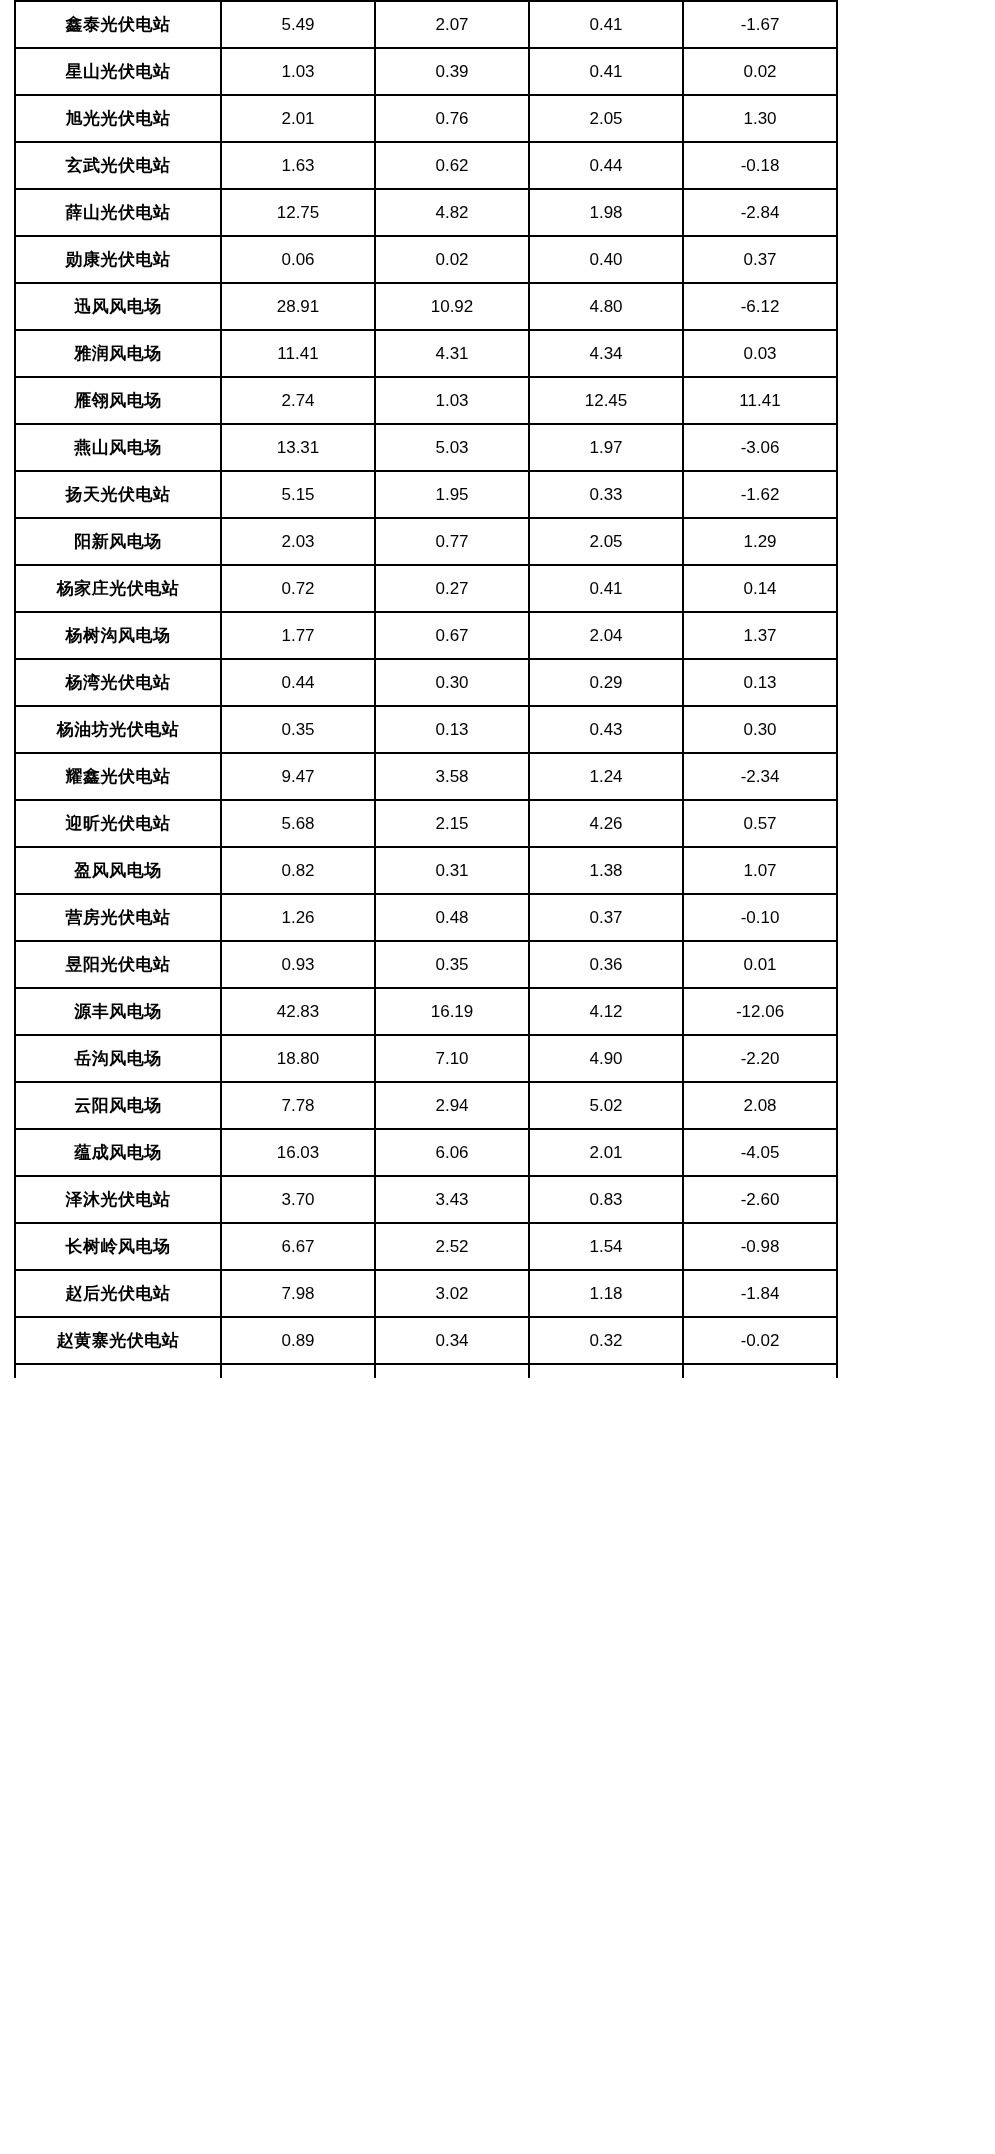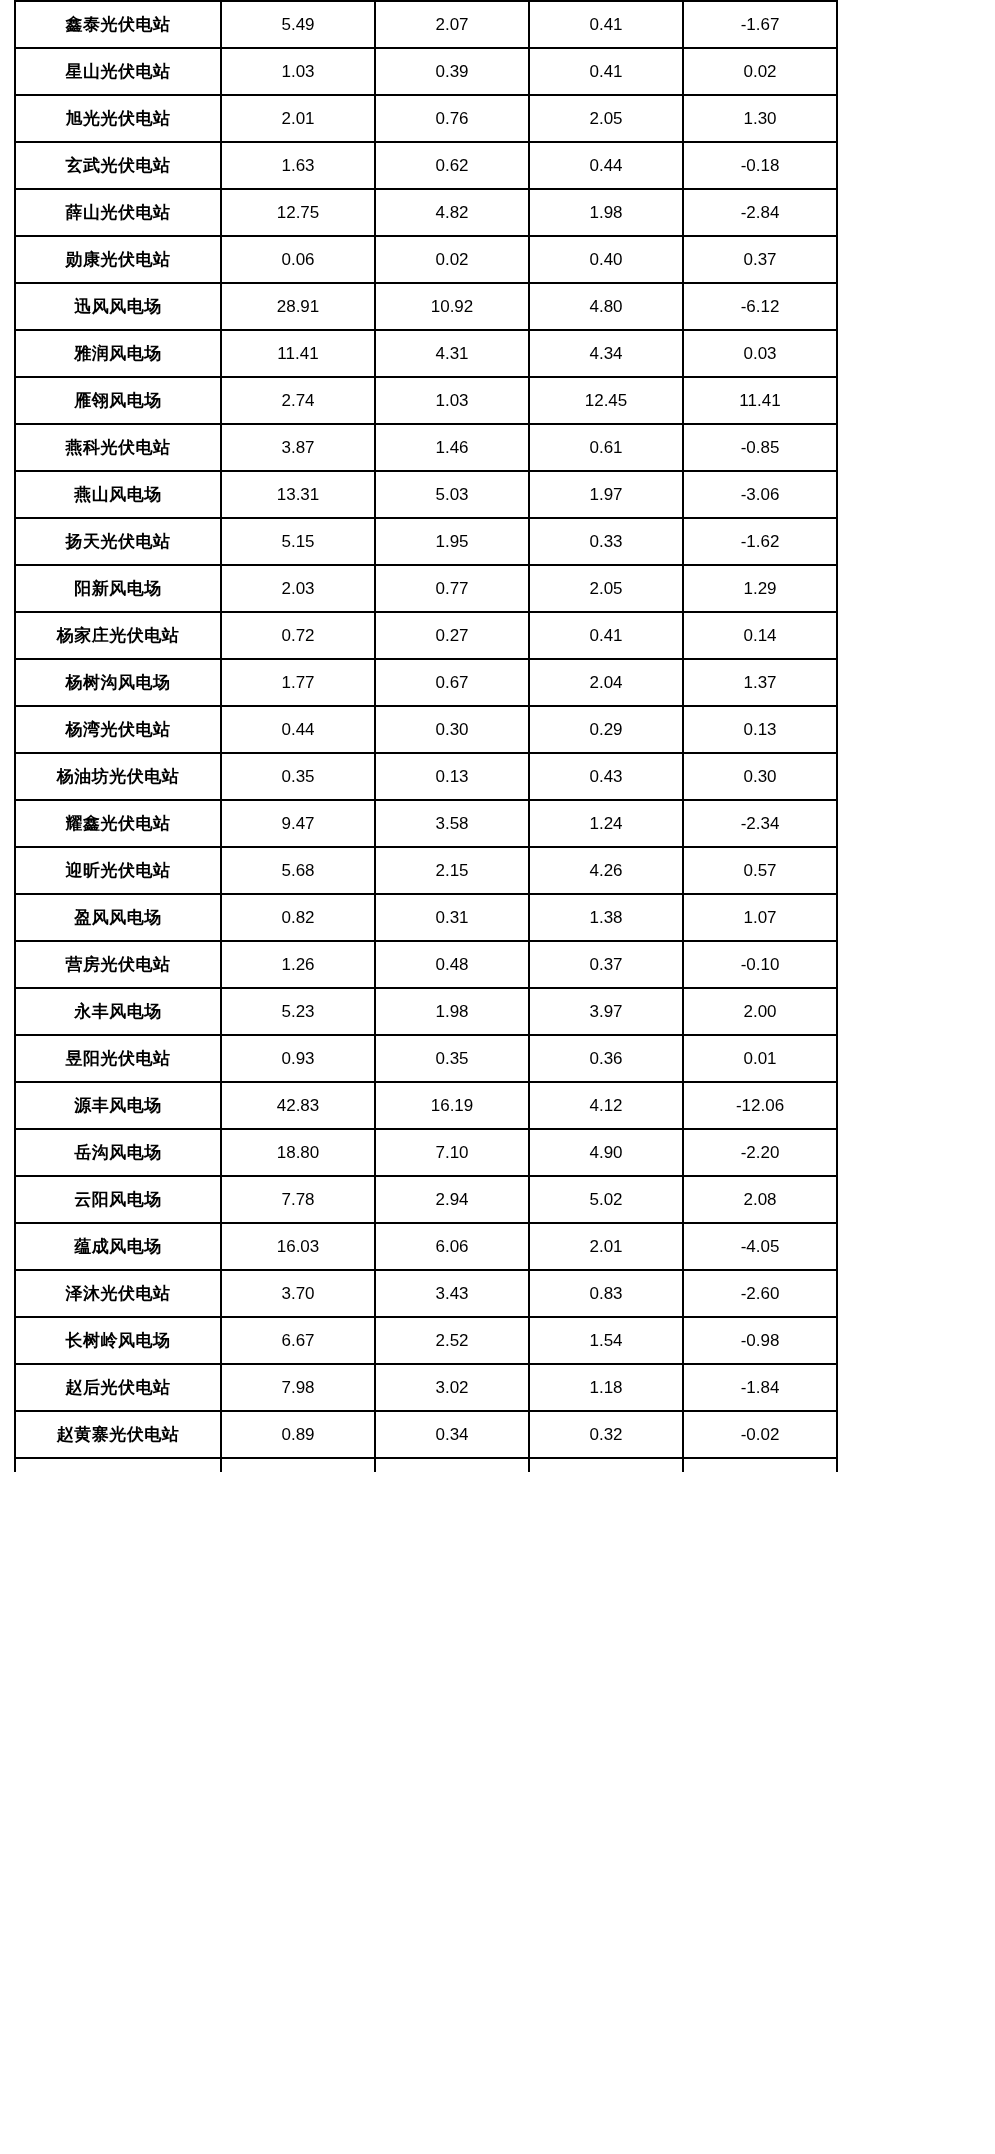--- a/index.html
+++ b/index.html
@@ -120,27 +120,20 @@
           <td class="num-cell">0.03</td>
         </tr>
         <tr>
           <td class="name-cell">雁翎风电场</td>
           <td class="num-cell">2.74</td>
           <td class="num-cell">1.03</td>
           <td class="num-cell">12.45</td>
           <td class="num-cell">11.41</td>
         </tr>
         <tr>
-          <td class="name-cell">燕科光伏电站</td>
-          <td class="num-cell">3.87</td>
-          <td class="num-cell">1.46</td>
-          <td class="num-cell">0.61</td>
-          <td class="num-cell">-0.85</td>
-        </tr>
-        <tr>
           <td class="name-cell">燕山风电场</td>
           <td class="num-cell">13.31</td>
           <td class="num-cell">5.03</td>
           <td class="num-cell">1.97</td>
           <td class="num-cell">-3.06</td>
         </tr>
         <tr>
           <td class="name-cell">扬天光伏电站</td>
           <td class="num-cell">5.15</td>
           <td class="num-cell">1.95</td>
@@ -204,27 +197,20 @@
           <td class="num-cell">1.07</td>
         </tr>
         <tr>
           <td class="name-cell">营房光伏电站</td>
           <td class="num-cell">1.26</td>
           <td class="num-cell">0.48</td>
           <td class="num-cell">0.37</td>
           <td class="num-cell">-0.10</td>
         </tr>
         <tr>
-          <td class="name-cell">永丰风电场</td>
-          <td class="num-cell">5.23</td>
-          <td class="num-cell">1.98</td>
-          <td class="num-cell">3.97</td>
-          <td class="num-cell">2.00</td>
-        </tr>
-        <tr>
           <td class="name-cell">昱阳光伏电站</td>
           <td class="num-cell">0.93</td>
           <td class="num-cell">0.35</td>
           <td class="num-cell">0.36</td>
           <td class="num-cell">0.01</td>
         </tr>
         <tr>
           <td class="name-cell">源丰风电场</td>
           <td class="num-cell">42.83</td>
           <td class="num-cell">16.19</td>

